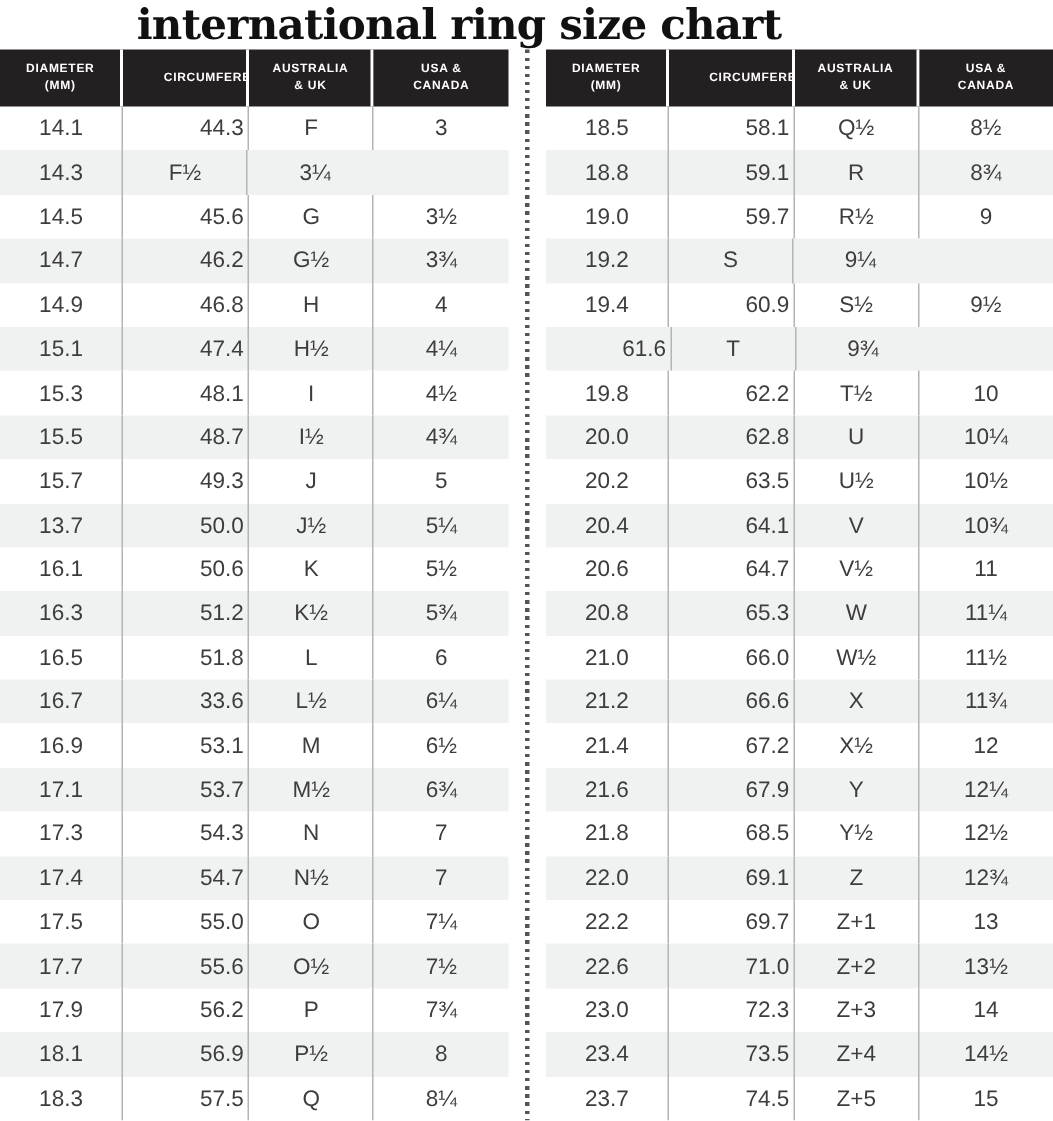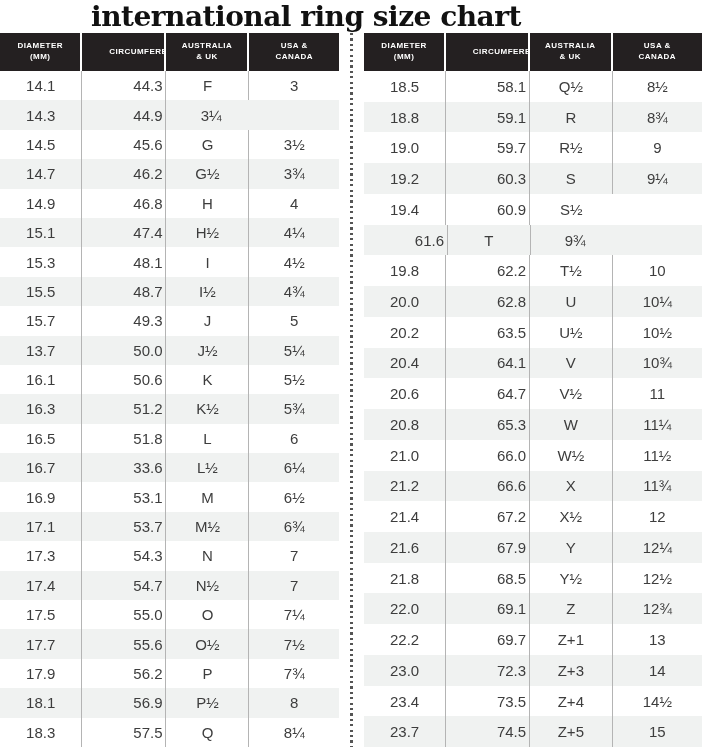--- a/index.html
+++ b/index.html
@@ -78,21 +78,21 @@
       </div>
       <div class="tbody">
           <div class="trow">
             <div class="tcell c0">14.1</div>
             <div class="tcell c1">44.3</div>
             <div class="tcell c2">F</div>
             <div class="tcell c3">3</div>
           </div>
           <div class="trow">
             <div class="tcell c0">14.3</div>
-            <div class="tcell c1">44.9</div>
+            <div class="tcell c2">F½</div>
             <div class="tcell c3">3¼</div>
           </div>
           <div class="trow">
             <div class="tcell c0">14.5</div>
             <div class="tcell c1">45.6</div>
             <div class="tcell c2">G</div>
             <div class="tcell c3">3½</div>
           </div>
           <div class="trow">
             <div class="tcell c0">14.7</div>
@@ -245,28 +245,28 @@
             <div class="tcell c3">8¾</div>
           </div>
           <div class="trow">
             <div class="tcell c0">19.0</div>
             <div class="tcell c1">59.7</div>
             <div class="tcell c2">R½</div>
             <div class="tcell c3">9</div>
           </div>
           <div class="trow">
             <div class="tcell c0">19.2</div>
-            <div class="tcell c1">60.3</div>
             <div class="tcell c2">S</div>
             <div class="tcell c3">9¼</div>
           </div>
           <div class="trow">
             <div class="tcell c0">19.4</div>
             <div class="tcell c1">60.9</div>
             <div class="tcell c2">S½</div>
+            <div class="tcell c3">9½</div>
           </div>
           <div class="trow">
             <div class="tcell c1">61.6</div>
             <div class="tcell c2">T</div>
             <div class="tcell c3">9¾</div>
           </div>
           <div class="trow">
             <div class="tcell c0">19.8</div>
             <div class="tcell c1">62.2</div>
             <div class="tcell c2">T½</div>
@@ -338,20 +338,26 @@
             <div class="tcell c2">Z</div>
             <div class="tcell c3">12¾</div>
           </div>
           <div class="trow">
             <div class="tcell c0">22.2</div>
             <div class="tcell c1">69.7</div>
             <div class="tcell c2">Z+1</div>
             <div class="tcell c3">13</div>
           </div>
           <div class="trow">
+            <div class="tcell c0">22.6</div>
+            <div class="tcell c1">71.0</div>
+            <div class="tcell c2">Z+2</div>
+            <div class="tcell c3">13½</div>
+          </div>
+          <div class="trow">
             <div class="tcell c0">23.0</div>
             <div class="tcell c1">72.3</div>
             <div class="tcell c2">Z+3</div>
             <div class="tcell c3">14</div>
           </div>
           <div class="trow">
             <div class="tcell c0">23.4</div>
             <div class="tcell c1">73.5</div>
             <div class="tcell c2">Z+4</div>
             <div class="tcell c3">14½</div>

